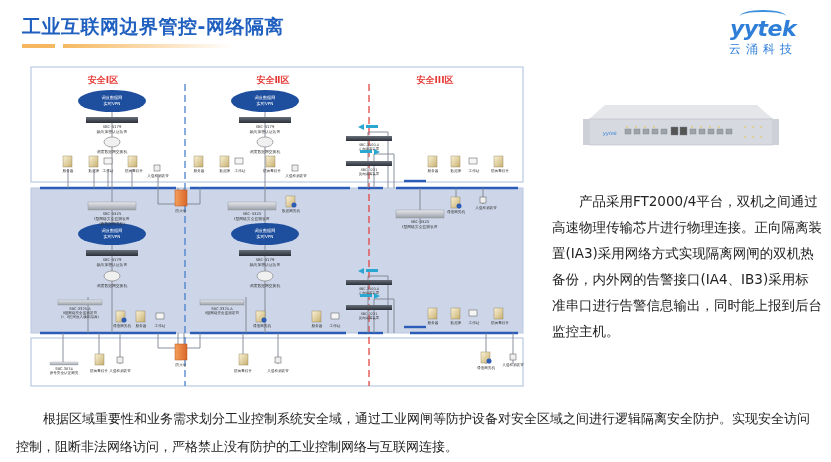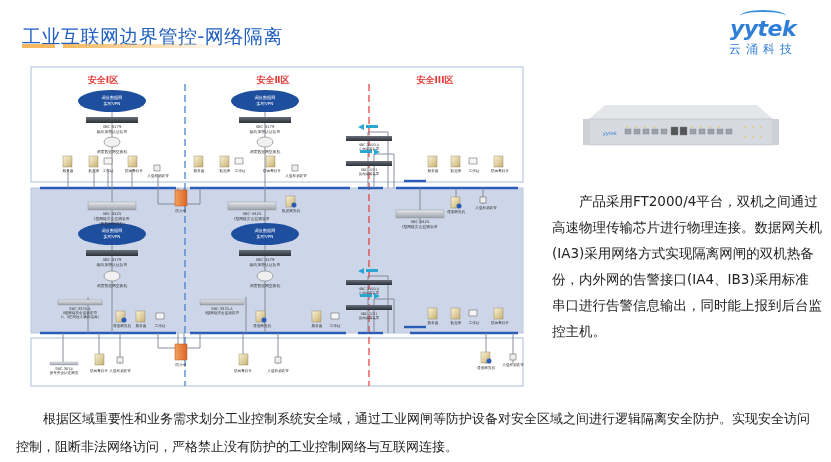--- a/index.html
+++ b/index.html
@@ -1,19 +1,19 @@
 <!DOCTYPE html>
 <html><head>
 <meta charset="utf-8">
 <style>
   * { box-sizing: border-box; margin: 0; padding: 0; }
   html, body { width: 831px; height: 462px; background: #ffffff; overflow: hidden; font-family: "DejaVu Sans", "Liberation Sans", sans-serif; }
   .page { position: relative; width: 831px; height: 462px; background: #fff; }
 
-  .title { position: absolute; left: 22px; top: 14px; font-size: 19px; font-weight: normal; color: #1f5fbf; letter-spacing: 0.5px; margin-top: 10px; }
+  .title { position: absolute; left: 22px; top: 14px; font-size: 19px; font-weight: bold; color: #1f5fbf; letter-spacing: 0.5px; }
   .title-bar1 { position: absolute; left: 22px; top: 44px; width: 33px; height: 4px; background: #f5b860; }
   .title-bar2 { position: absolute; left: 63px; top: 44px; width: 170px; height: 4px; background: linear-gradient(90deg, #f5b860, rgba(245,184,96,0)); }
 
   .logo { position: absolute; left: 728px; top: 10px; width: 70px; height: 44px; text-align: center; }
   .logo-arc { position: absolute; left: 12px; top: 0px; width: 46px; height: 12px; border-top: 2px solid #3a8ee0; border-radius: 50% 50% 0 0; }
   .logo-word { position: absolute; left: 0; top: 6px; width: 70px; font-size: 22px; font-style: italic; font-weight: bold; color: #2f7fd9; letter-spacing: -0.5px; font-family: "DejaVu Sans", sans-serif; }
   .logo-sub { position: absolute; left: 0; top: 31px; width: 70px; font-size: 12px; color: #2f7fd9; letter-spacing: 5px; }
 
   .diagram { position: absolute; left: 28px; top: 64px; width: 500px; height: 325px; }
 
@@ -424,16 +424,16 @@
         <circle cx="136" cy="24" r="0.8"></circle>
       <circle cx="162" cy="24" r="0.8"></circle>
         <circle cx="170" cy="24" r="0.8"></circle>
         <circle cx="178" cy="24" r="0.8"></circle>
       <circle cx="162" cy="34" r="0.8"></circle>
         <circle cx="170" cy="34" r="0.8"></circle>
         <circle cx="178" cy="34" r="0.8"></circle>
     </g>
   </svg>
 
-  <p class="desc">产品采用FT2000/4平台，双机之间通过高速物理传输芯片进行物理连接。数据网关机(IA3)采用网络方式实现隔离网闸的双机热备份，内外网的告警接口(IA4、IB3)采用标准串口进行告警信息输出，同时能上报到后台监控主机。</p>
+  <p class="desc">产品采用FT2000/4平台，双机之间通过高速物理传输芯片进行物理连接。正向隔离装置(IA3)采用网络方式实现隔离网闸的双机热备份，内外网的告警接口(IA4、IB3)采用标准串口进行告警信息输出，同时能上报到后台监控主机。</p>
 
   <p class="footer">根据区域重要性和业务需求划分工业控制系统安全域，通过工业网闸等防护设备对安全区域之间进行逻辑隔离安全防护。实现安全访问控制，阻断非法网络访问，严格禁止没有防护的工业控制网络与互联网连接。</p>
 </div>
 
 </body></html>

